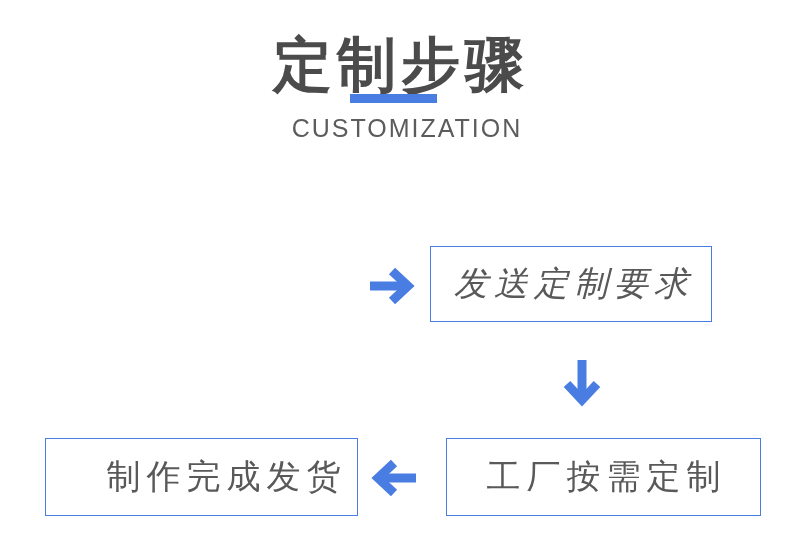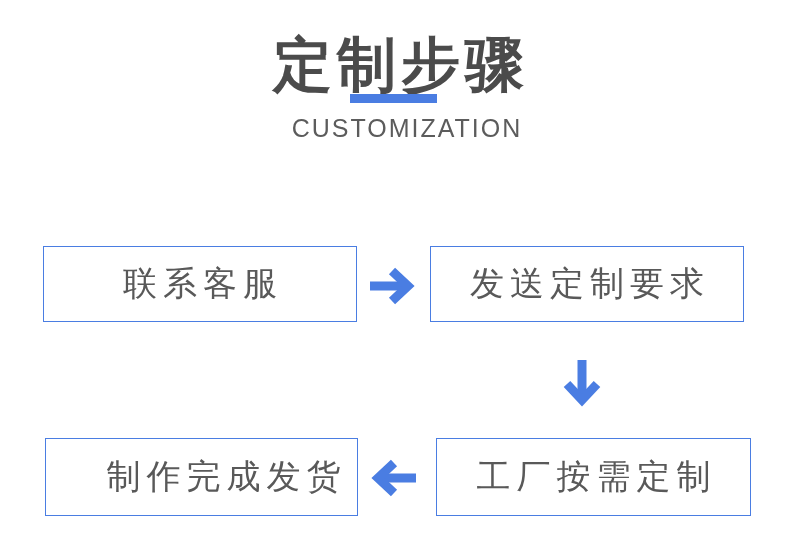--- a/index.html
+++ b/index.html
@@ -52,22 +52,22 @@
     display: flex;
     align-items: center;
     justify-content: center;
     font-size: 34px;
     color: var(--text-color);
     letter-spacing: 6px;
     text-indent: 6px;
     white-space: nowrap;
   }
   .box-1 { left: 43px;  top: 246px; width: 314px; height: 76px; }
-  .box-2 { left: 430px; top: 246px; width: 314px; height: 76px; }
-  .box-3 { left: 436px; top: 438px; width: 315px; height: 78px; }
+  .box-2 { left: 430px; top: 246px; width: 282px; height: 76px; font-style: italic; }
+  .box-3 { left: 446px; top: 438px; width: 315px; height: 78px; }
   .box-4 { left: 45px;  top: 438px; width: 313px; height: 78px; padding-left: 44px; }
   .flow-arrow { position: absolute; }
   .arrow-right { left: 368px; top: 266px; }
   .arrow-down  { left: 562px; top: 358px; }
   .arrow-left  { left: 368px; top: 458px; }
   .flow-arrow path {
     stroke: var(--accent);
     stroke-width: 9;
     fill: none;
   }
@@ -76,21 +76,20 @@
 <body>
 
 <div class="canvas">
 
   <div class="title">定制步骤</div>
 
   <div class="divider-bar"></div>
 
   <div class="subtitle">CUSTOMIZATION</div>
 
-  <div class="step-box box-1">联系客服</div>
 
   <svg class="flow-arrow arrow-right" width="50" height="40" viewBox="0 0 50 40">
     <path d="M2 20 H38"></path>
     <path d="M24 5 L40 20 L24 35"></path>
   </svg>
 
   <div class="step-box box-2">发送定制要求</div>
 
   <svg class="flow-arrow arrow-down" width="40" height="56" viewBox="0 0 40 56">
     <path d="M20 2 V40"></path>

